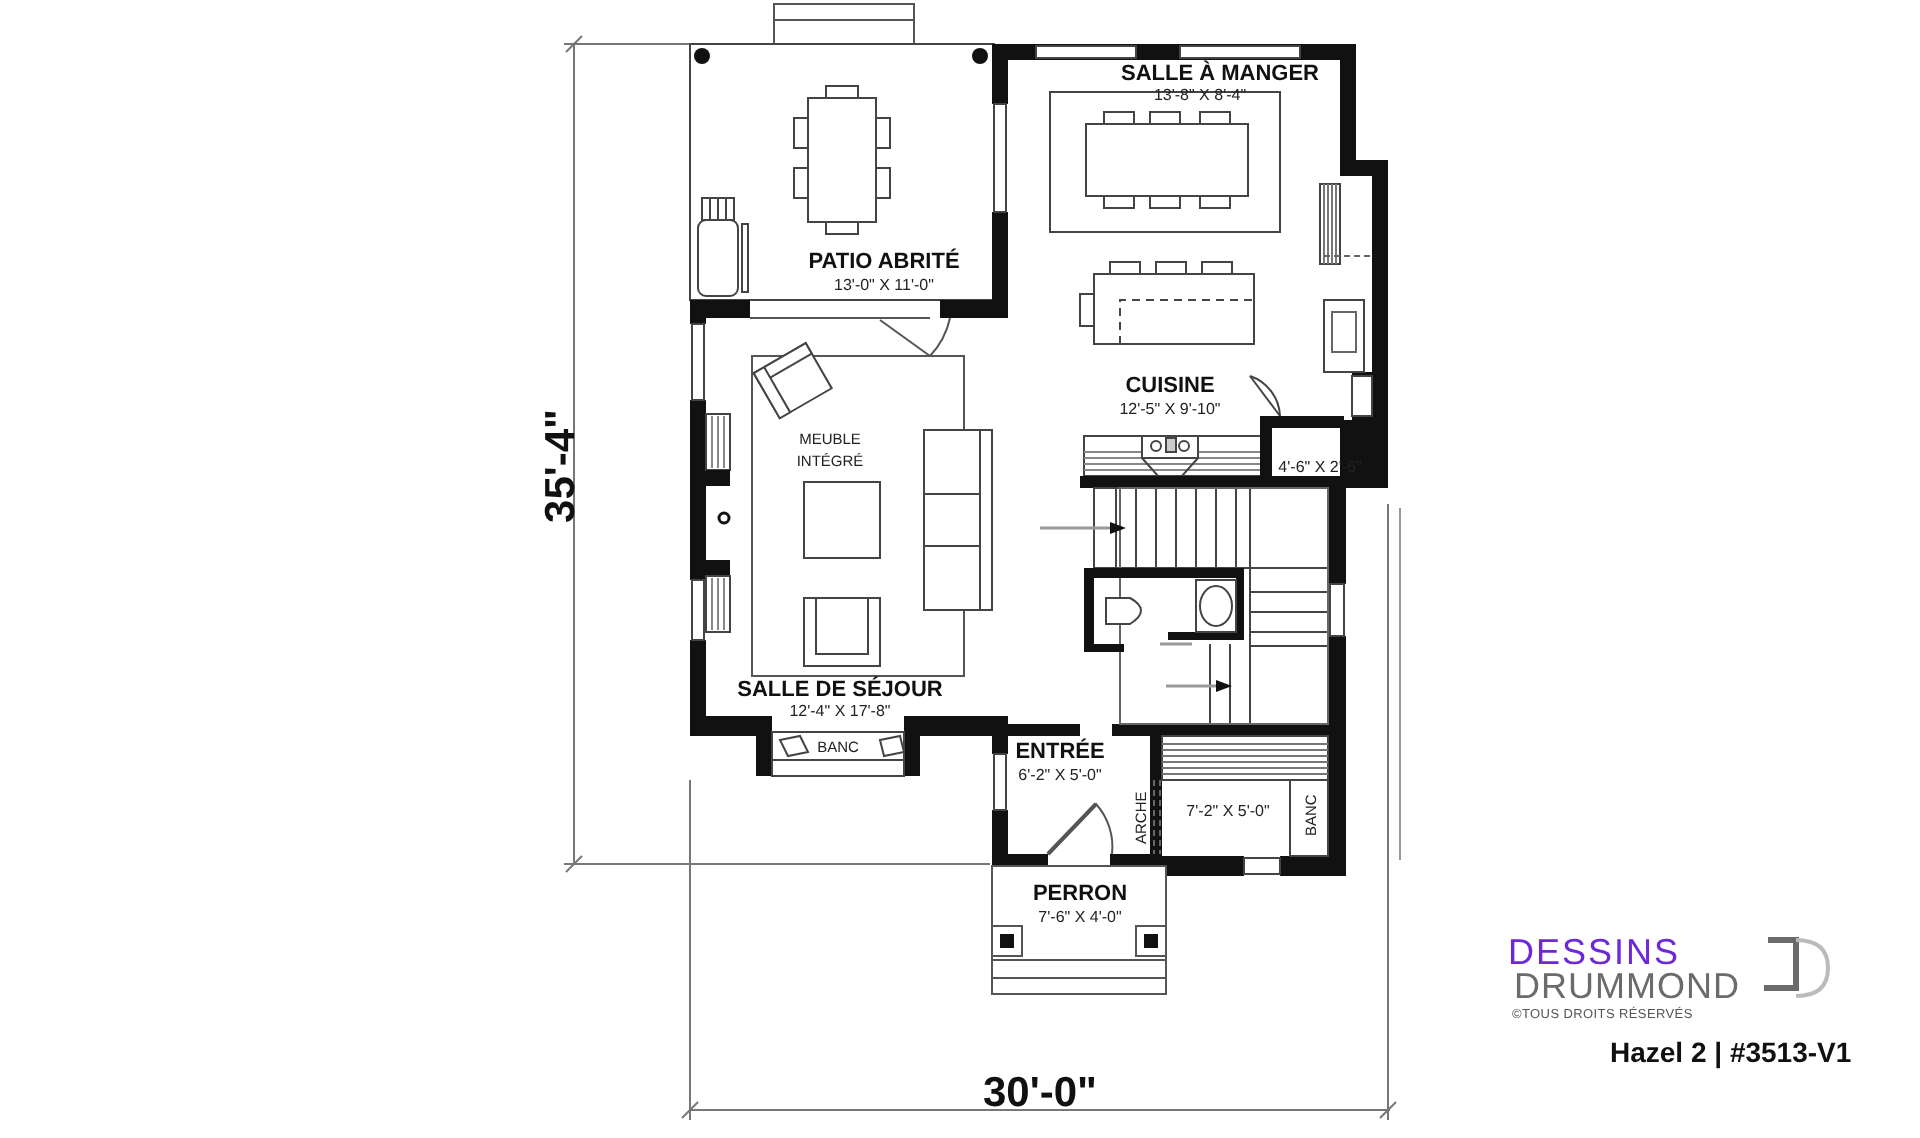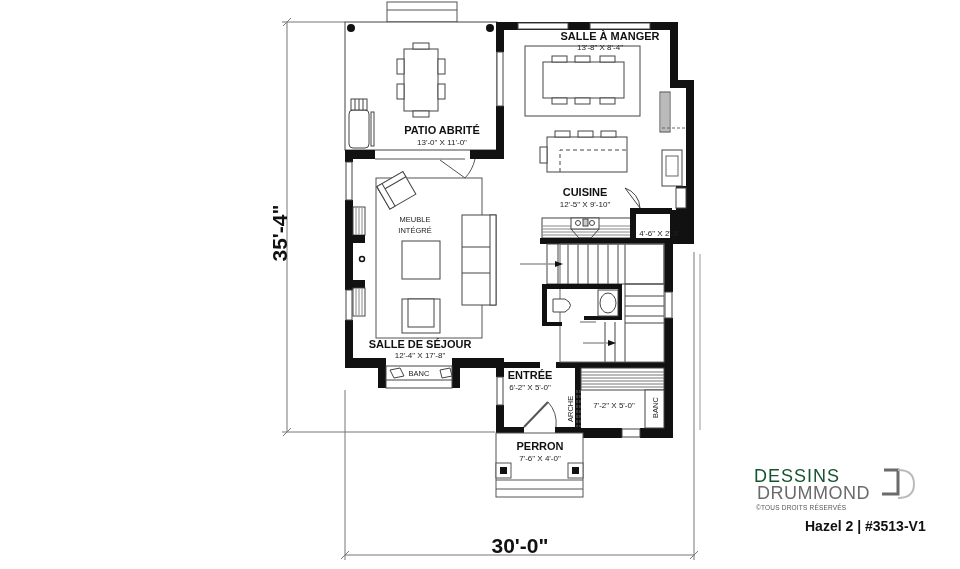--- a/index.html
+++ b/index.html
@@ -3,21 +3,21 @@
 <meta charset="utf-8">
 <style>
   html, body { margin: 0; padding: 0; background: #ffffff; }
   body { width: 960px; height: 569px; position: relative; overflow: hidden; font-family: "Liberation Sans", sans-serif; }
   #plan { position: absolute; left: 0; top: 0; }
   .room-name { font-family: "Liberation Sans", sans-serif; font-weight: bold; font-size: 11px; fill: #111; }
   .room-dim { font-family: "Liberation Sans", sans-serif; font-size: 8px; fill: #222; }
   .small-lbl { font-family: "Liberation Sans", sans-serif; font-size: 7.5px; fill: #222; }
   .big-dim { font-family: "Liberation Sans", sans-serif; font-weight: bold; font-size: 21px; fill: #111; }
   .brand { position: absolute; left: 752px; top: 464px; width: 180px; height: 90px; }
-  .brand-line1 { position: absolute; right: 92px; top: 2px; font-family: "Liberation Sans", sans-serif; font-size: 18px; color: #14532d; letter-spacing: 1px; text-align: right; white-space: nowrap; }
+  .brand-line1 { position: absolute; right: 92px; top: 2px; font-family: "Liberation Sans", sans-serif; font-size: 18px; color: #6d28d9; letter-spacing: 1px; text-align: right; white-space: nowrap; }
   .brand-line2 { position: absolute; right: 62px; top: 19px; font-family: "Liberation Sans", sans-serif; font-size: 18px; color: #6b6b6b; letter-spacing: 0.5px; white-space: nowrap; }
   .brand-copy { position: absolute; left: 4px; top: 40px; font-family: "Liberation Sans", sans-serif; font-size: 6.5px; color: #555; white-space: nowrap; letter-spacing: 0.2px; }
   .brand-model { position: absolute; left: 28px; top: 54px; font-family: "Liberation Sans", sans-serif; font-weight: bold; font-size: 14px; color: #111; white-space: nowrap; margin-left: 25px; }
   .brand-logo { position: absolute; left: 126px; top: 0px; }
 </style>
 </head>
 <body>
 
 <svg id="plan" width="960" height="569" viewBox="0 0 960 569" xmlns="http://www.w3.org/2000/svg">
 

